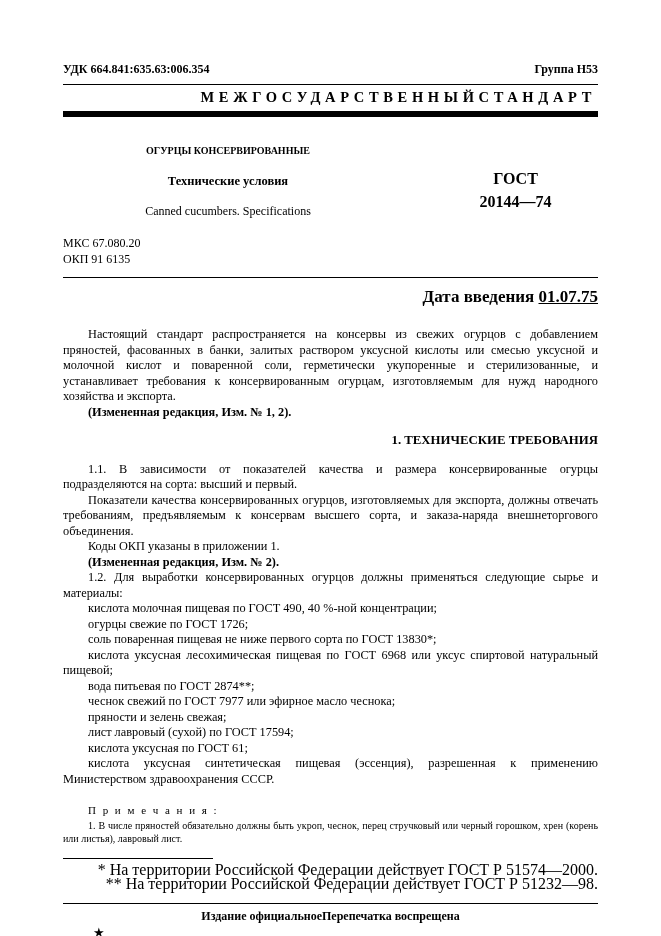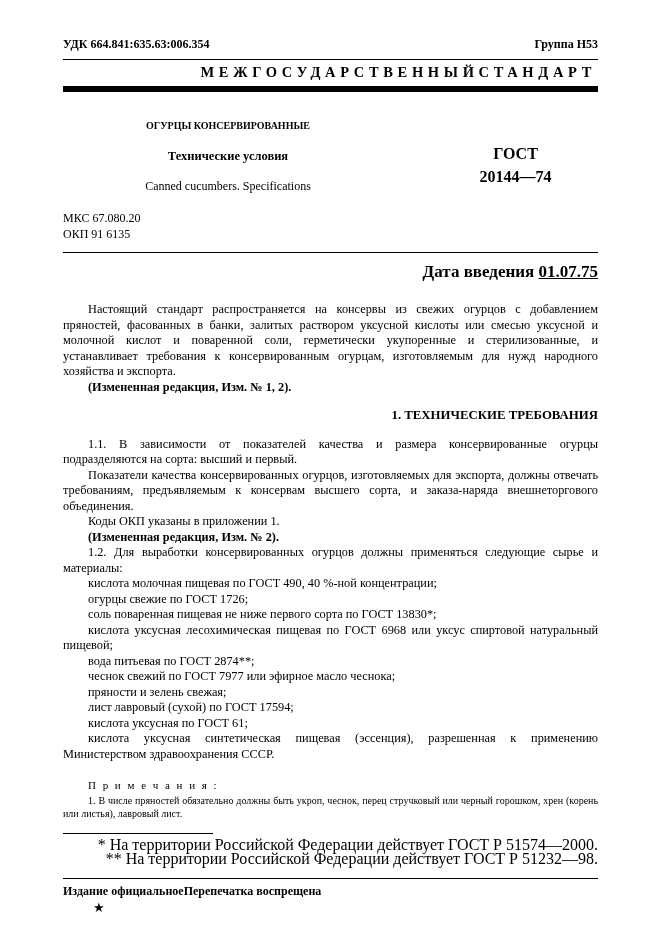--- a/index.html
+++ b/index.html
@@ -6,21 +6,21 @@
   html, body { background: #ffffff; }
   body {
     width: 661px; height: 936px;
     font-family: "Liberation Serif", "DejaVu Serif", serif;
     color: #000;
     position: relative;
     overflow: hidden;
   }
   .page {
     width: 661px; height: 936px;
-    padding: 37px 63px 0 63px;
+    padding: 62px 63px 0 63px;
   }
   
   .udk-row { display: flex; justify-content: space-between; font-size: 12px; font-weight: bold; }
   
   .banner {
     margin-top: 7px;
     border-top: 1.5px solid #000;
     border-bottom: 6px solid #000;
     padding: 4px 2px 5px 2px;
     display: flex; justify-content: flex-end;
@@ -46,21 +46,21 @@
   .bold { font-weight: bold; }
   .sec-heading { text-align: right; font-weight: bold; font-size: 12.8px; margin: 13px 0 13px 0; }
   .note-head { font-size: 11px; text-indent: 25px; letter-spacing: 0.18em; margin-top: 16px; }
   .note-text { font-size: 10px; line-height: 13.5px; text-indent: 25px; text-align: justify; }
   
   .fn-sep { width: 150px; border-top: 1px solid #000; margin-top: 12px; }
   .footnotes { margin-top: 4px; font-size: 16px; line-height: 14.5px; text-align: right; }
   .footnotes div { text-indent: 14px; }
   
   .footer-rule { border-top: 1.5px solid #000; margin-top: 11px; }
-  .footer-row { display: flex; justify-content: flex-start; font-size: 12px; font-weight: bold; margin-top: 5px; }
+  .footer-row { display: flex; justify-content: center; font-size: 12px; font-weight: bold; margin-top: 5px; }
   .star { margin-left: 30px; margin-top: 1px; font-size: 13px; }
 </style>
 </head>
 <body>
 
 <div class="page">
 
   <div class="udk-row">
     <span>УДК 664.841:635.63:006.354</span>
     <span>Группа Н53</span>

